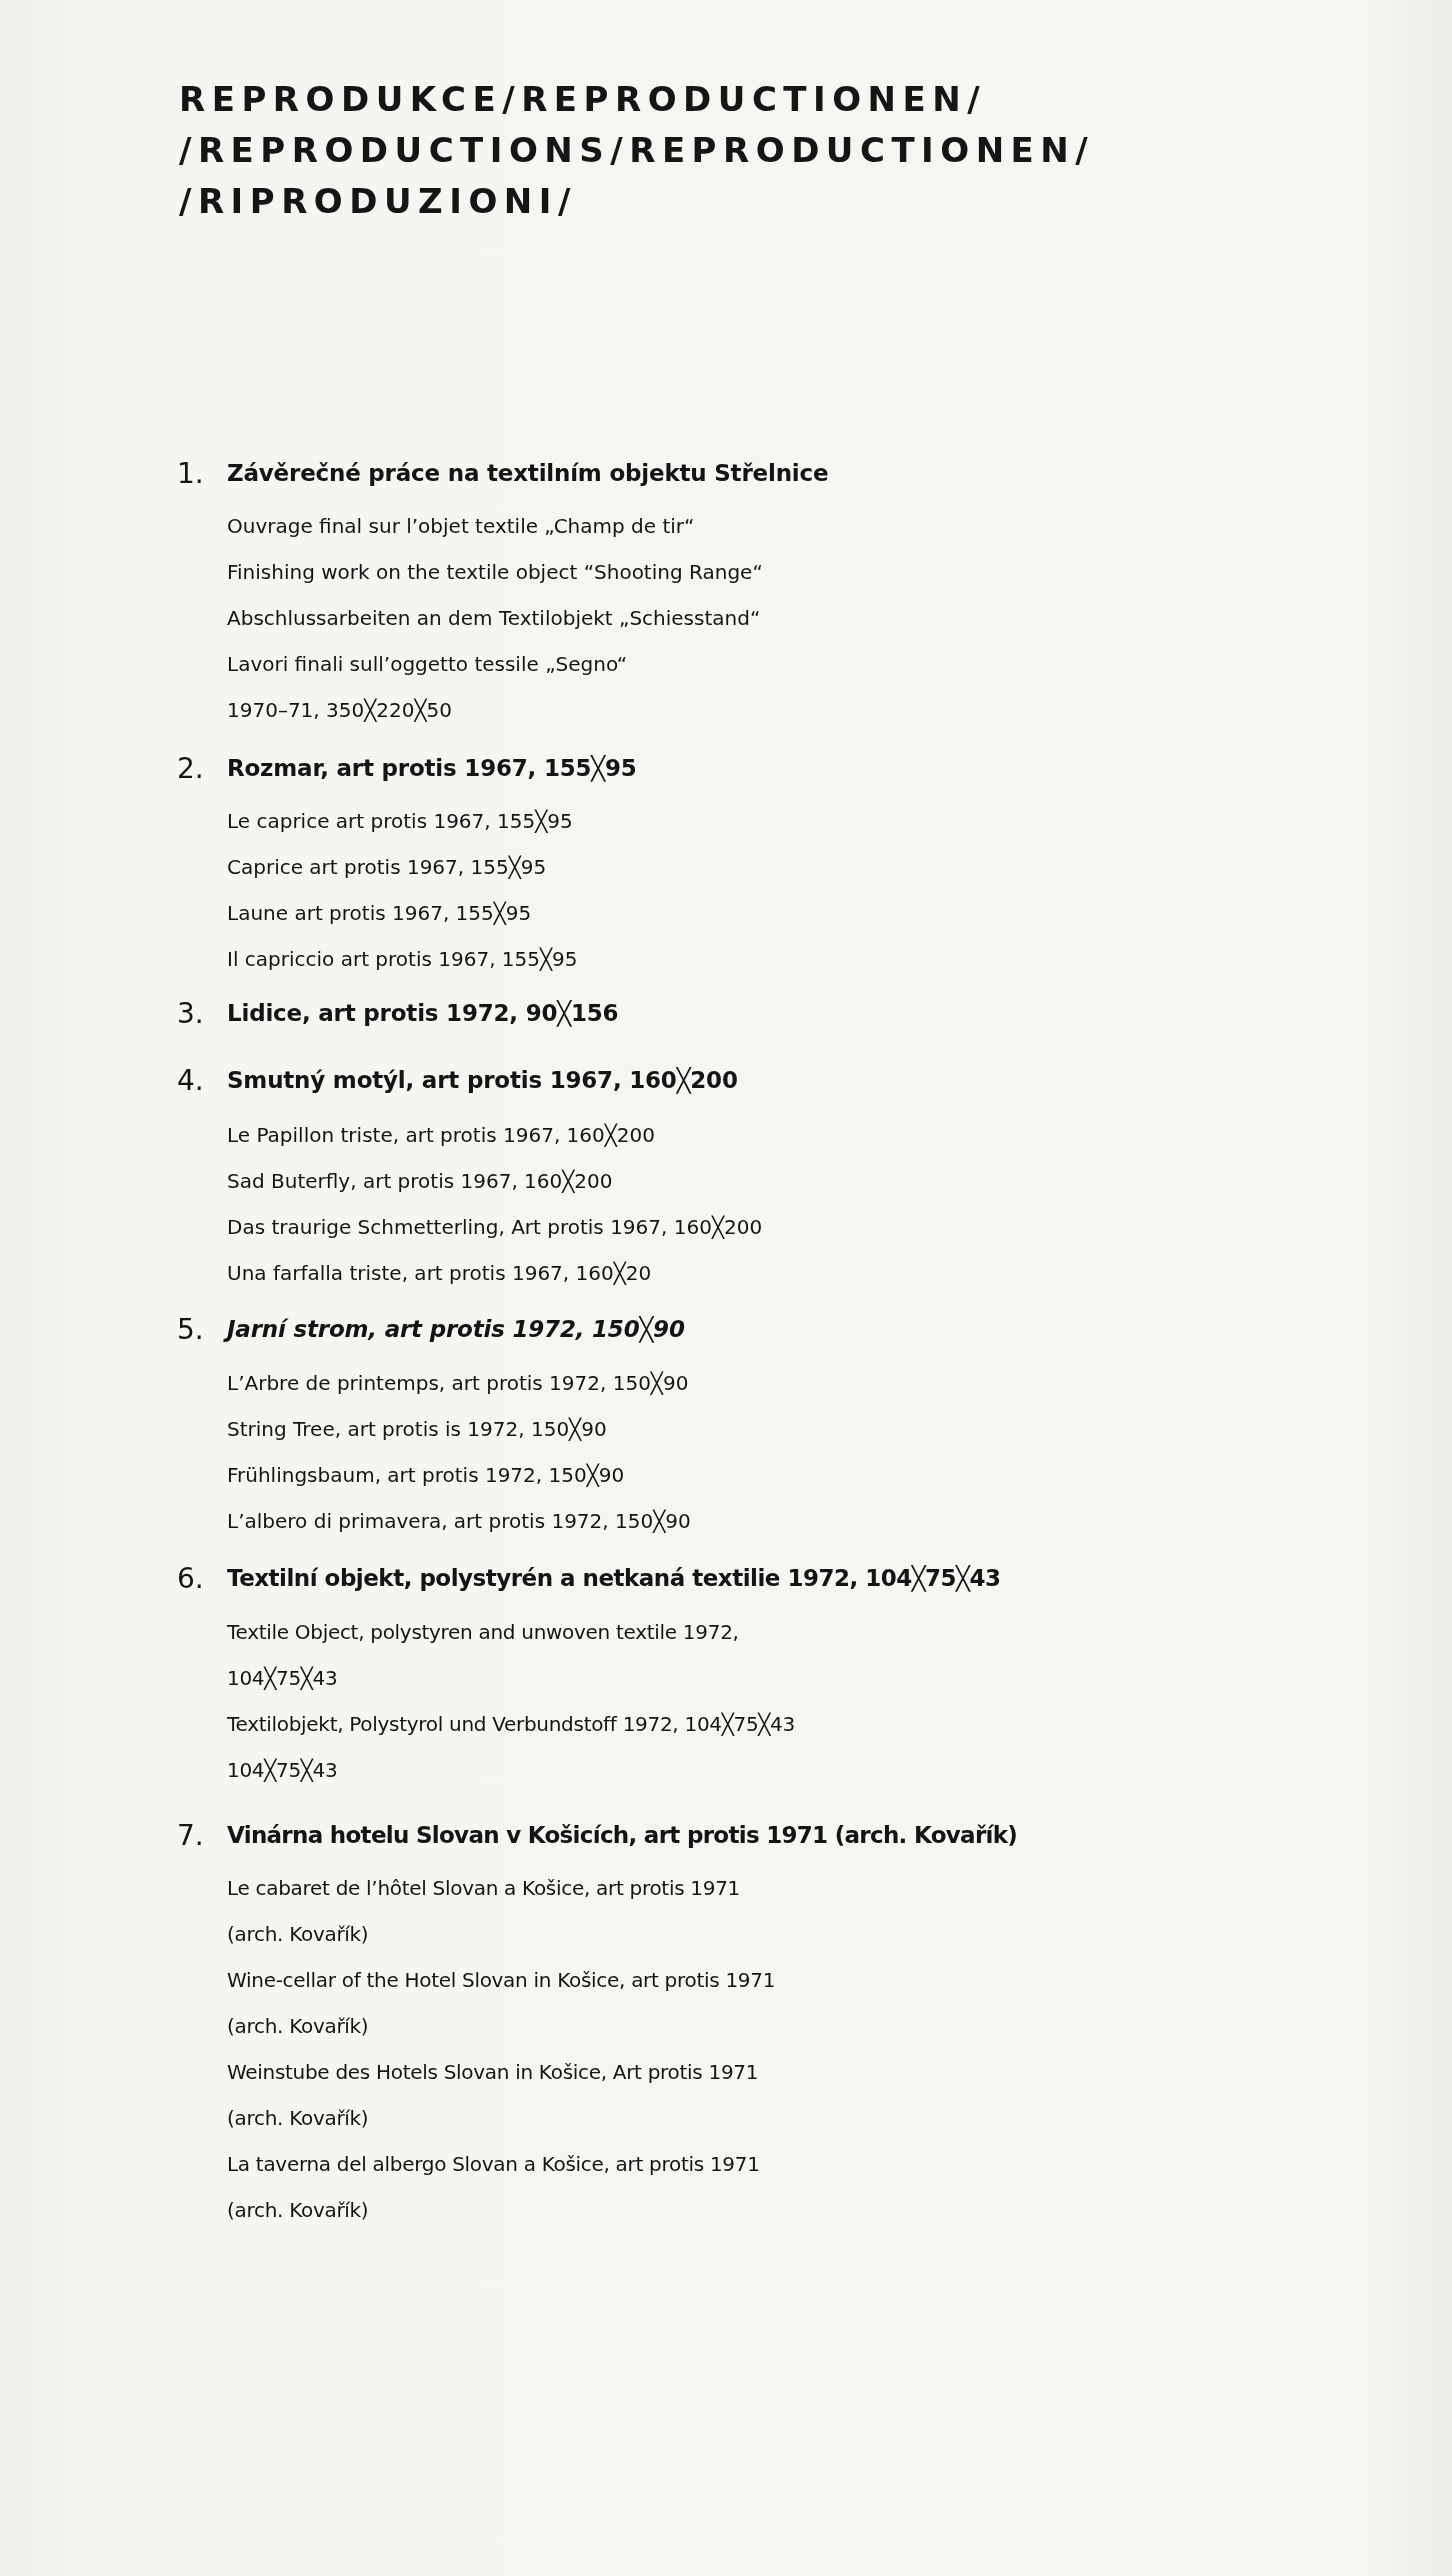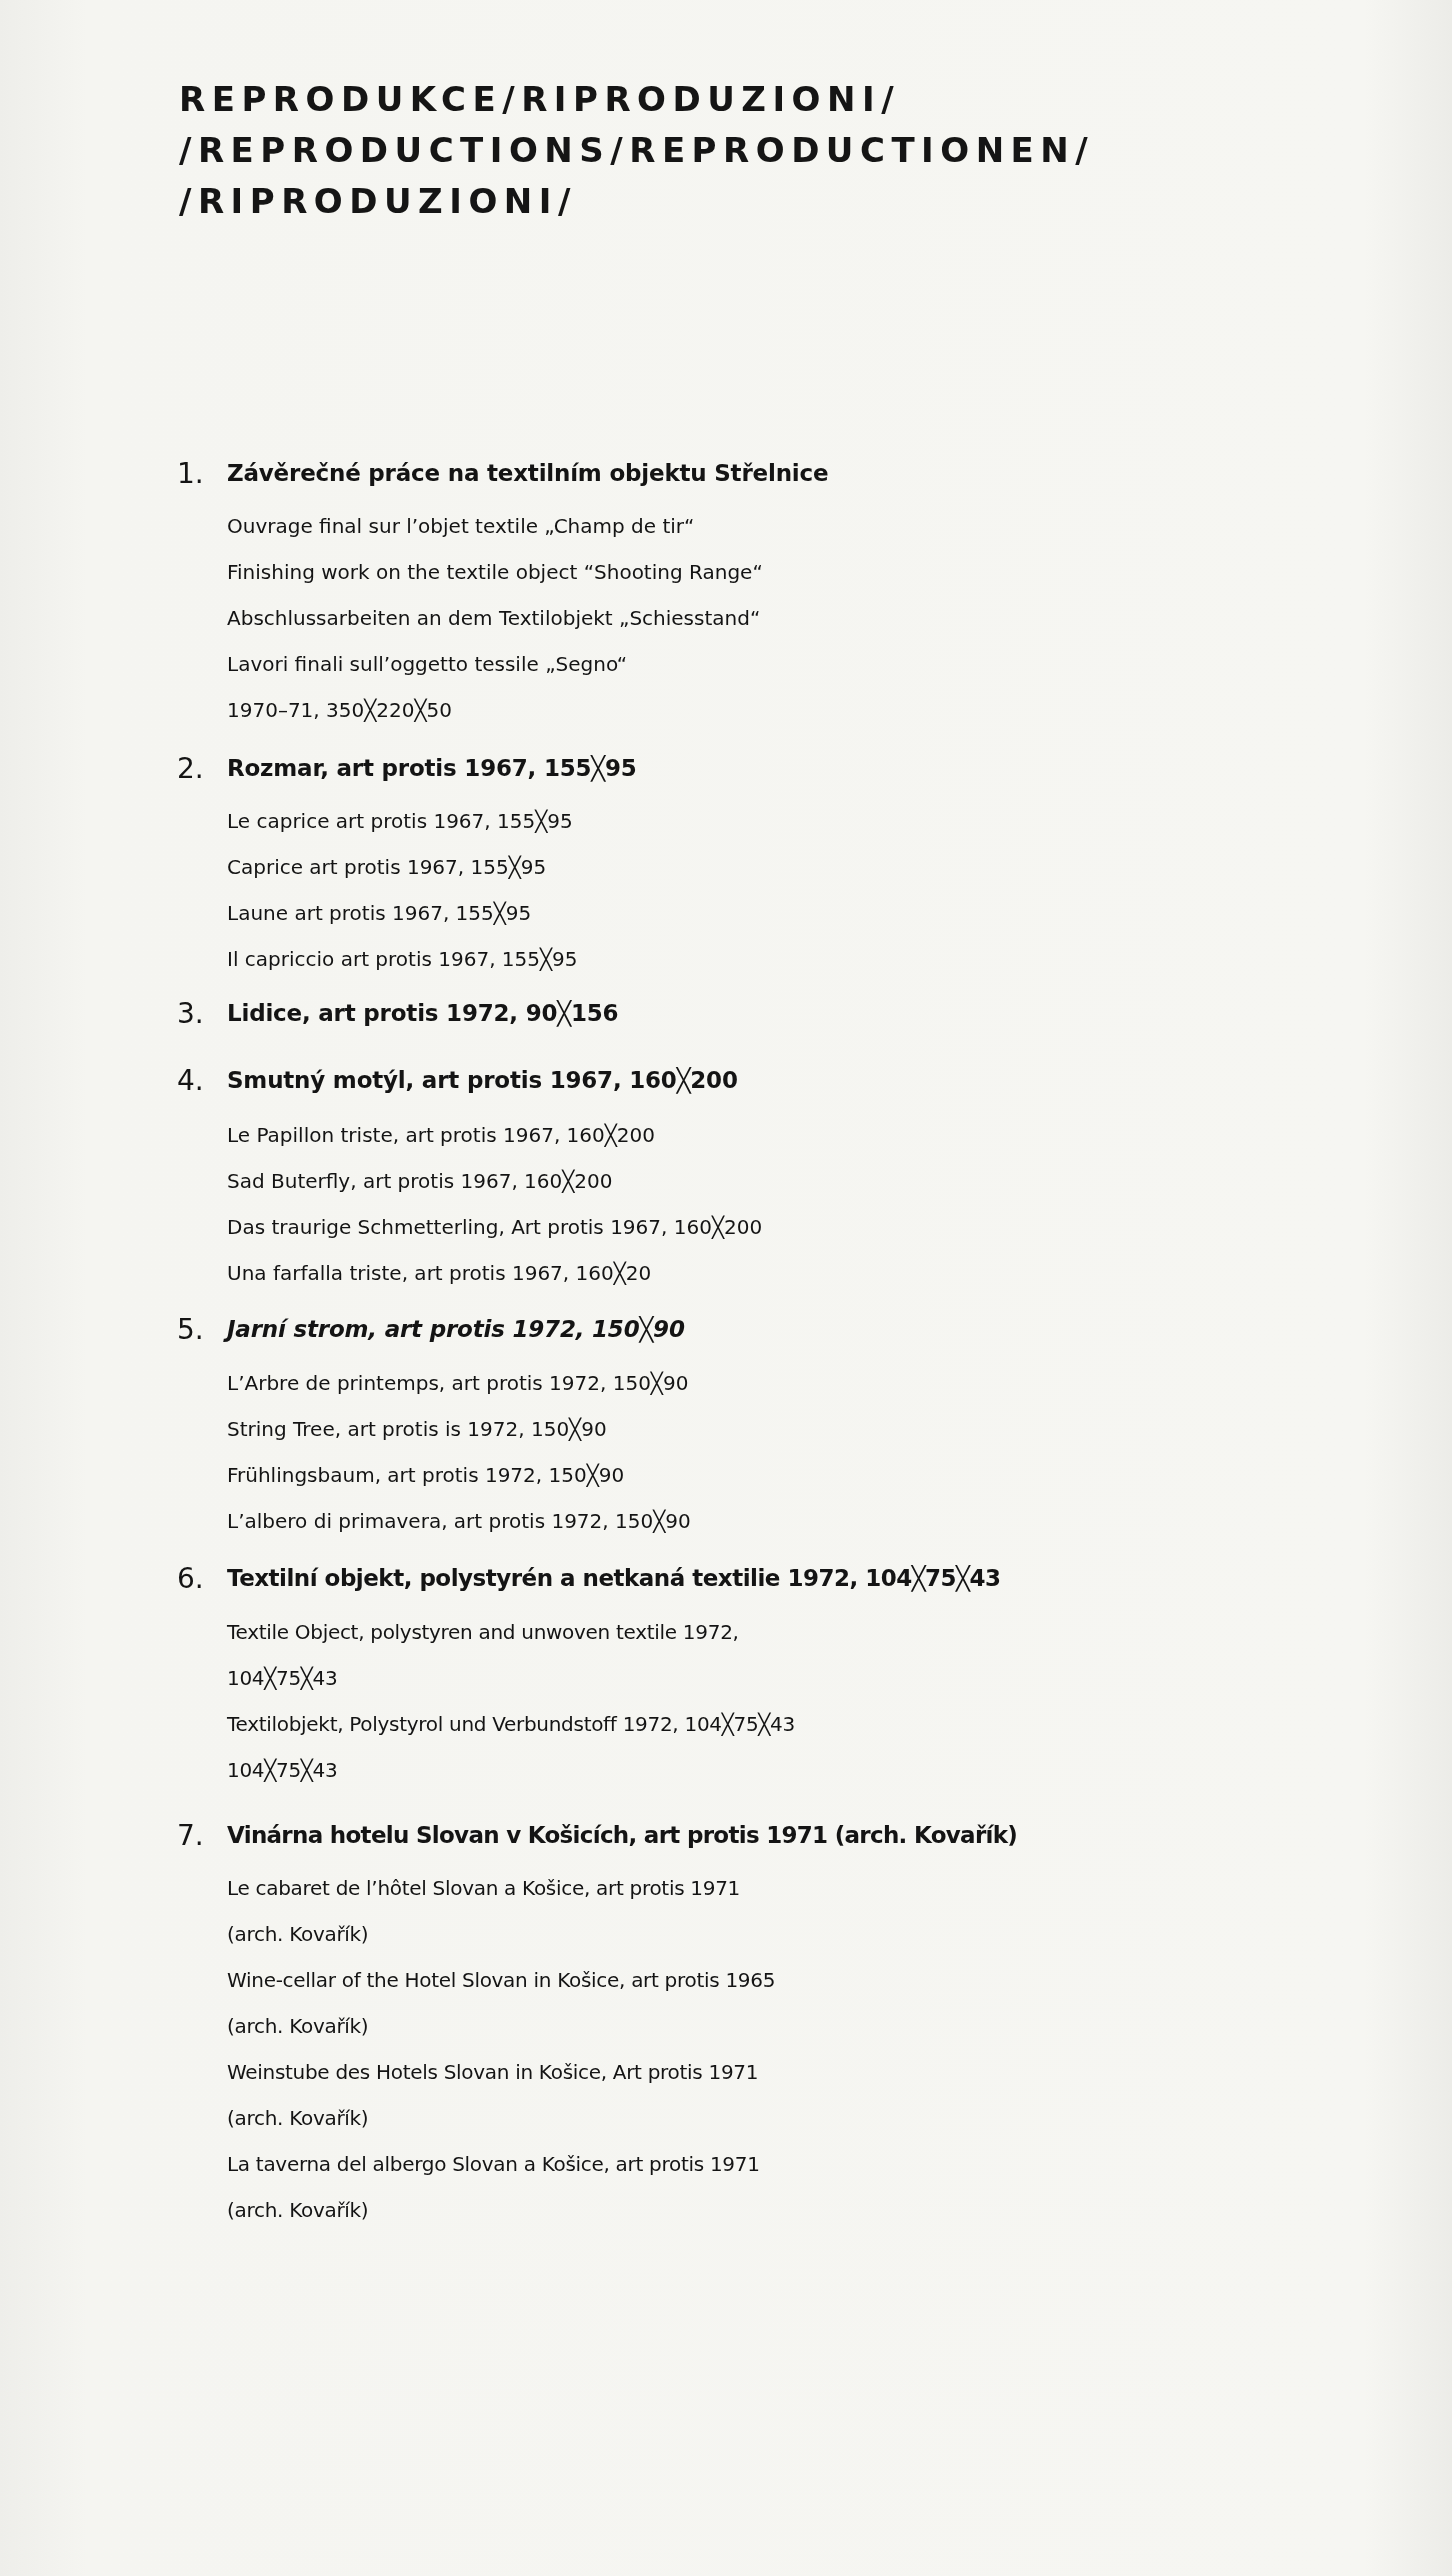--- a/index.html
+++ b/index.html
@@ -82,21 +82,21 @@
     .e6 .title { margin-bottom: 7.3px; letter-spacing: -0.5px; }
     .e7 .title { margin-bottom: 7.3px; letter-spacing: -0.7px; }
     .e6 .trans, .e7 .trans { letter-spacing: -0.3px; }
   </style>
 </head>
 <body>
 
 <div class="page">
 
   <div class="heading">
-    <span class="hline">REPRODUKCE/RIPRODUZIONI/</span>
+    <span class="hline">REPRODUKCE/REPRODUCTIONEN/</span>
     <span class="hline">/REPRODUCTIONS/REPRODUCTIONEN/</span>
     <span class="hline">/RIPRODUZIONI/</span>
   </div>
 
   <div class="list">
 
     <div class="entry e1">
       <span class="num">1.</span>
       <div class="title">Závěrečné práce na textilním objektu Střelnice</div>
       <div class="trans">Ouvrage final sur l’objet textile „Champ de tir“</div>
@@ -145,21 +145,21 @@
       <div class="trans">104╳75╳43</div>
       <div class="trans">Textilobjekt, Polystyrol und Verbundstoff 1972, 104╳75╳43</div>
       <div class="trans">104╳75╳43</div>
     </div>
 
     <div class="entry e7">
       <span class="num">7.</span>
       <div class="title">Vinárna hotelu Slovan v Košicích, art protis 1971 (arch. Kovařík)</div>
       <div class="trans">Le cabaret de l’hôtel Slovan a Košice, art protis 1971</div>
       <div class="trans">(arch. Kovařík)</div>
-      <div class="trans">Wine-cellar of the Hotel Slovan in Košice, art protis 1965</div>
+      <div class="trans">Wine-cellar of the Hotel Slovan in Košice, art protis 1971</div>
       <div class="trans">(arch. Kovařík)</div>
       <div class="trans">Weinstube des Hotels Slovan in Košice, Art protis 1971</div>
       <div class="trans">(arch. Kovařík)</div>
       <div class="trans">La taverna del albergo Slovan a Košice, art protis 1971</div>
       <div class="trans">(arch. Kovařík)</div>
     </div>
 
   </div>
 </div>
 

